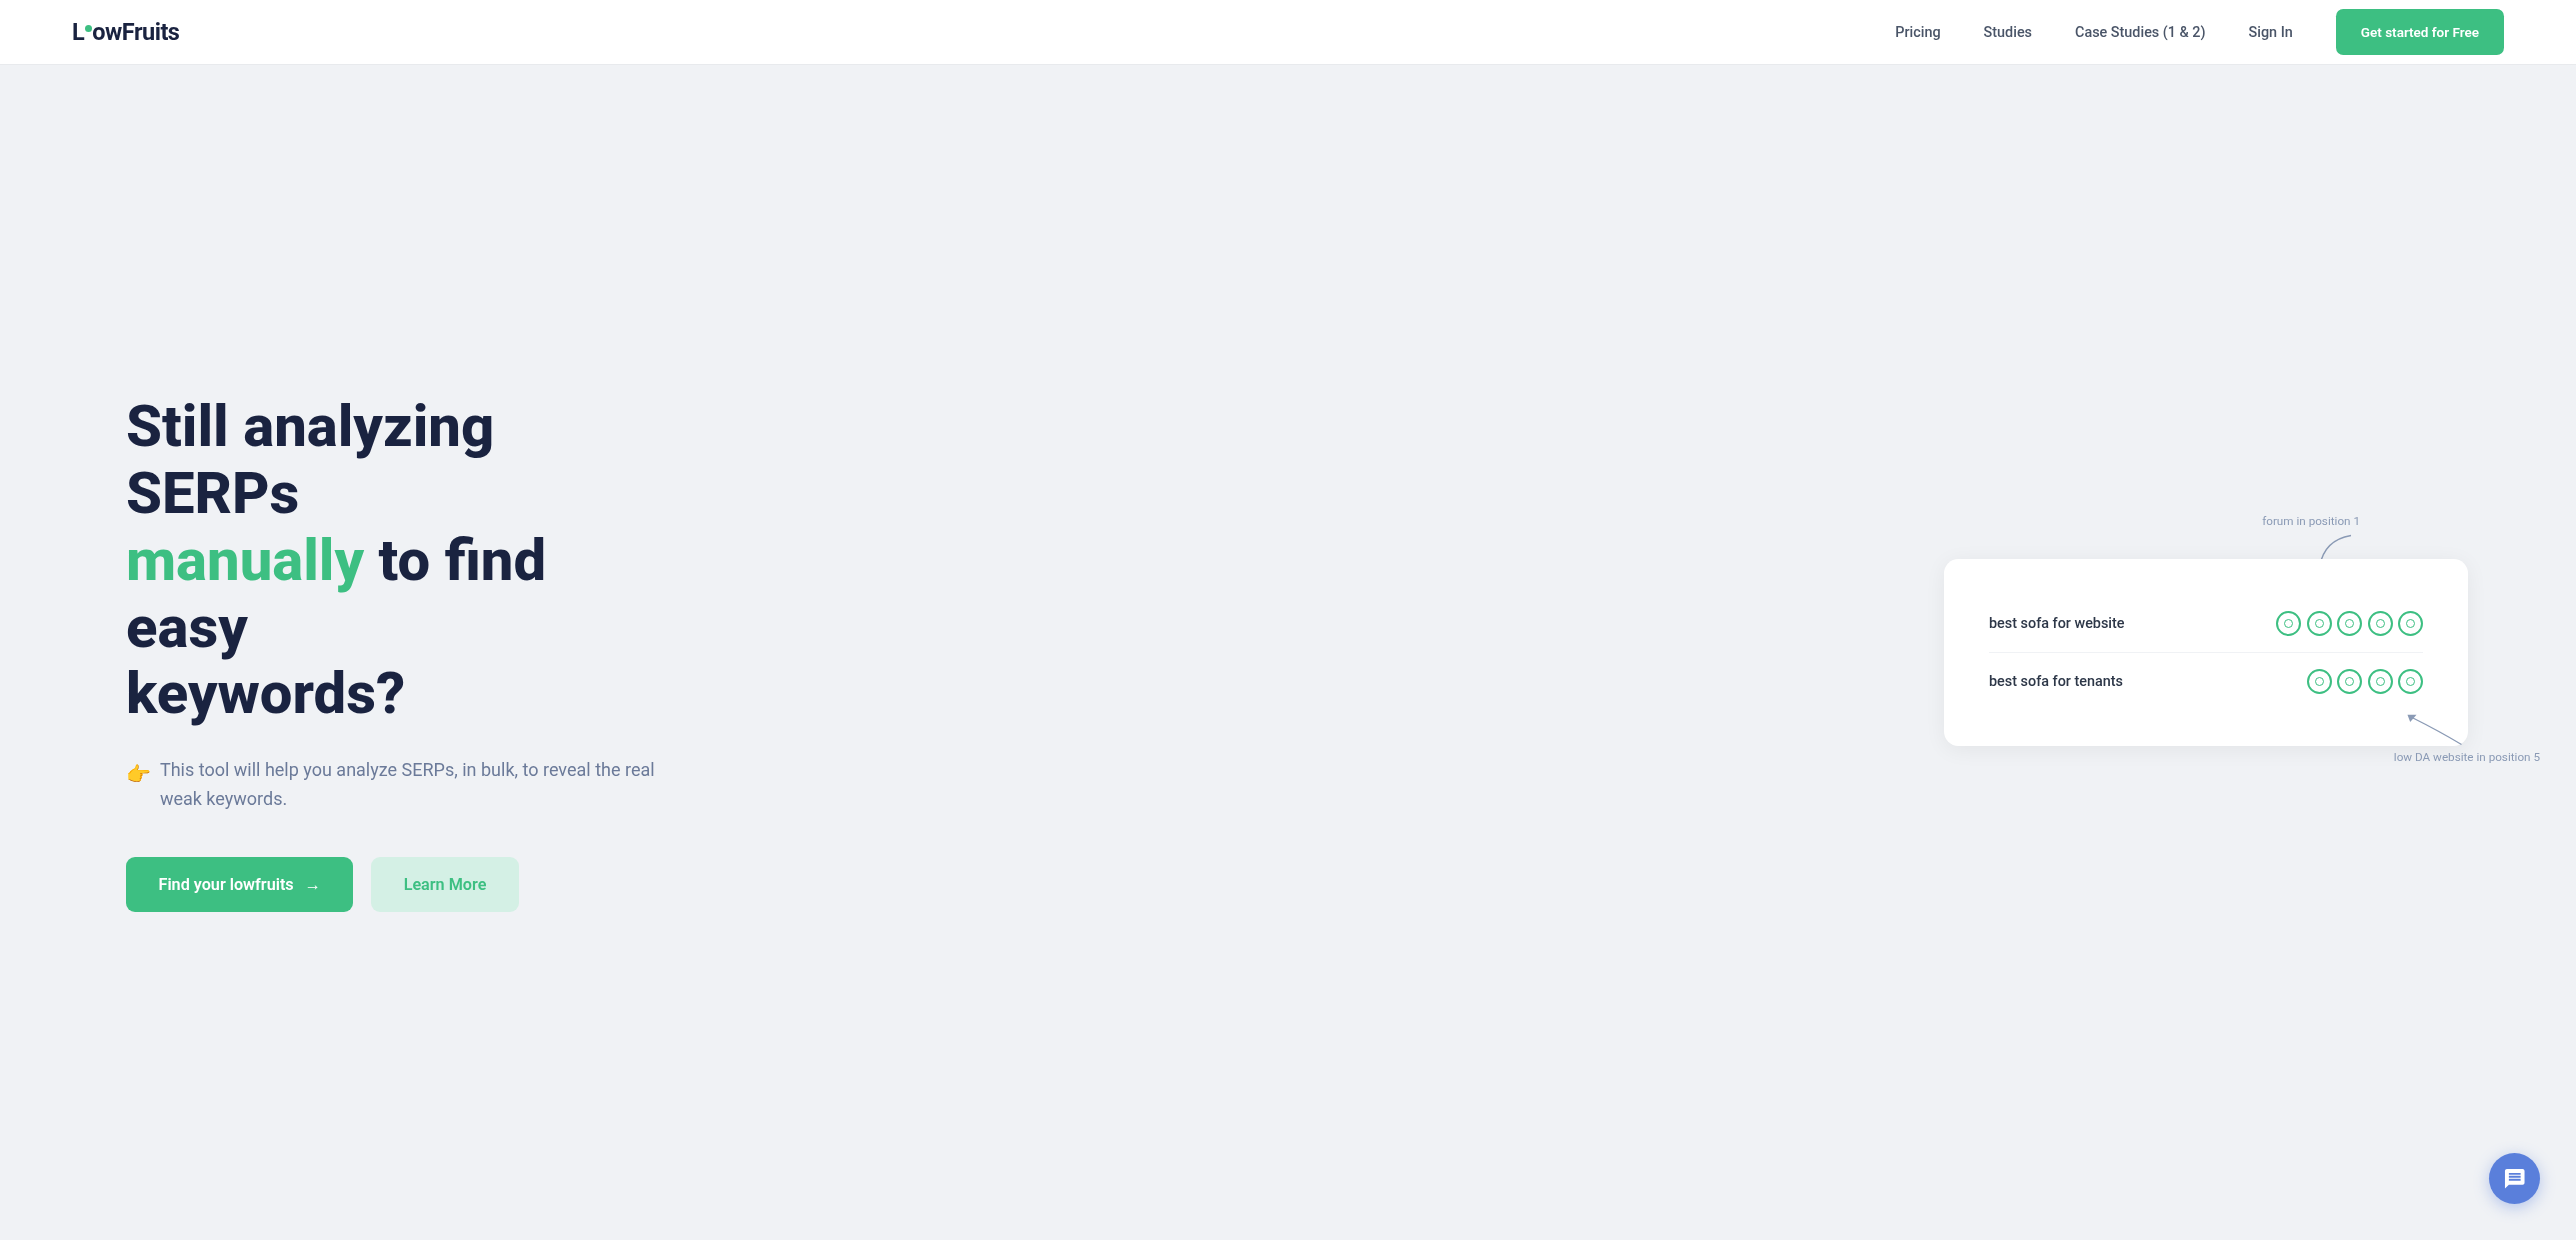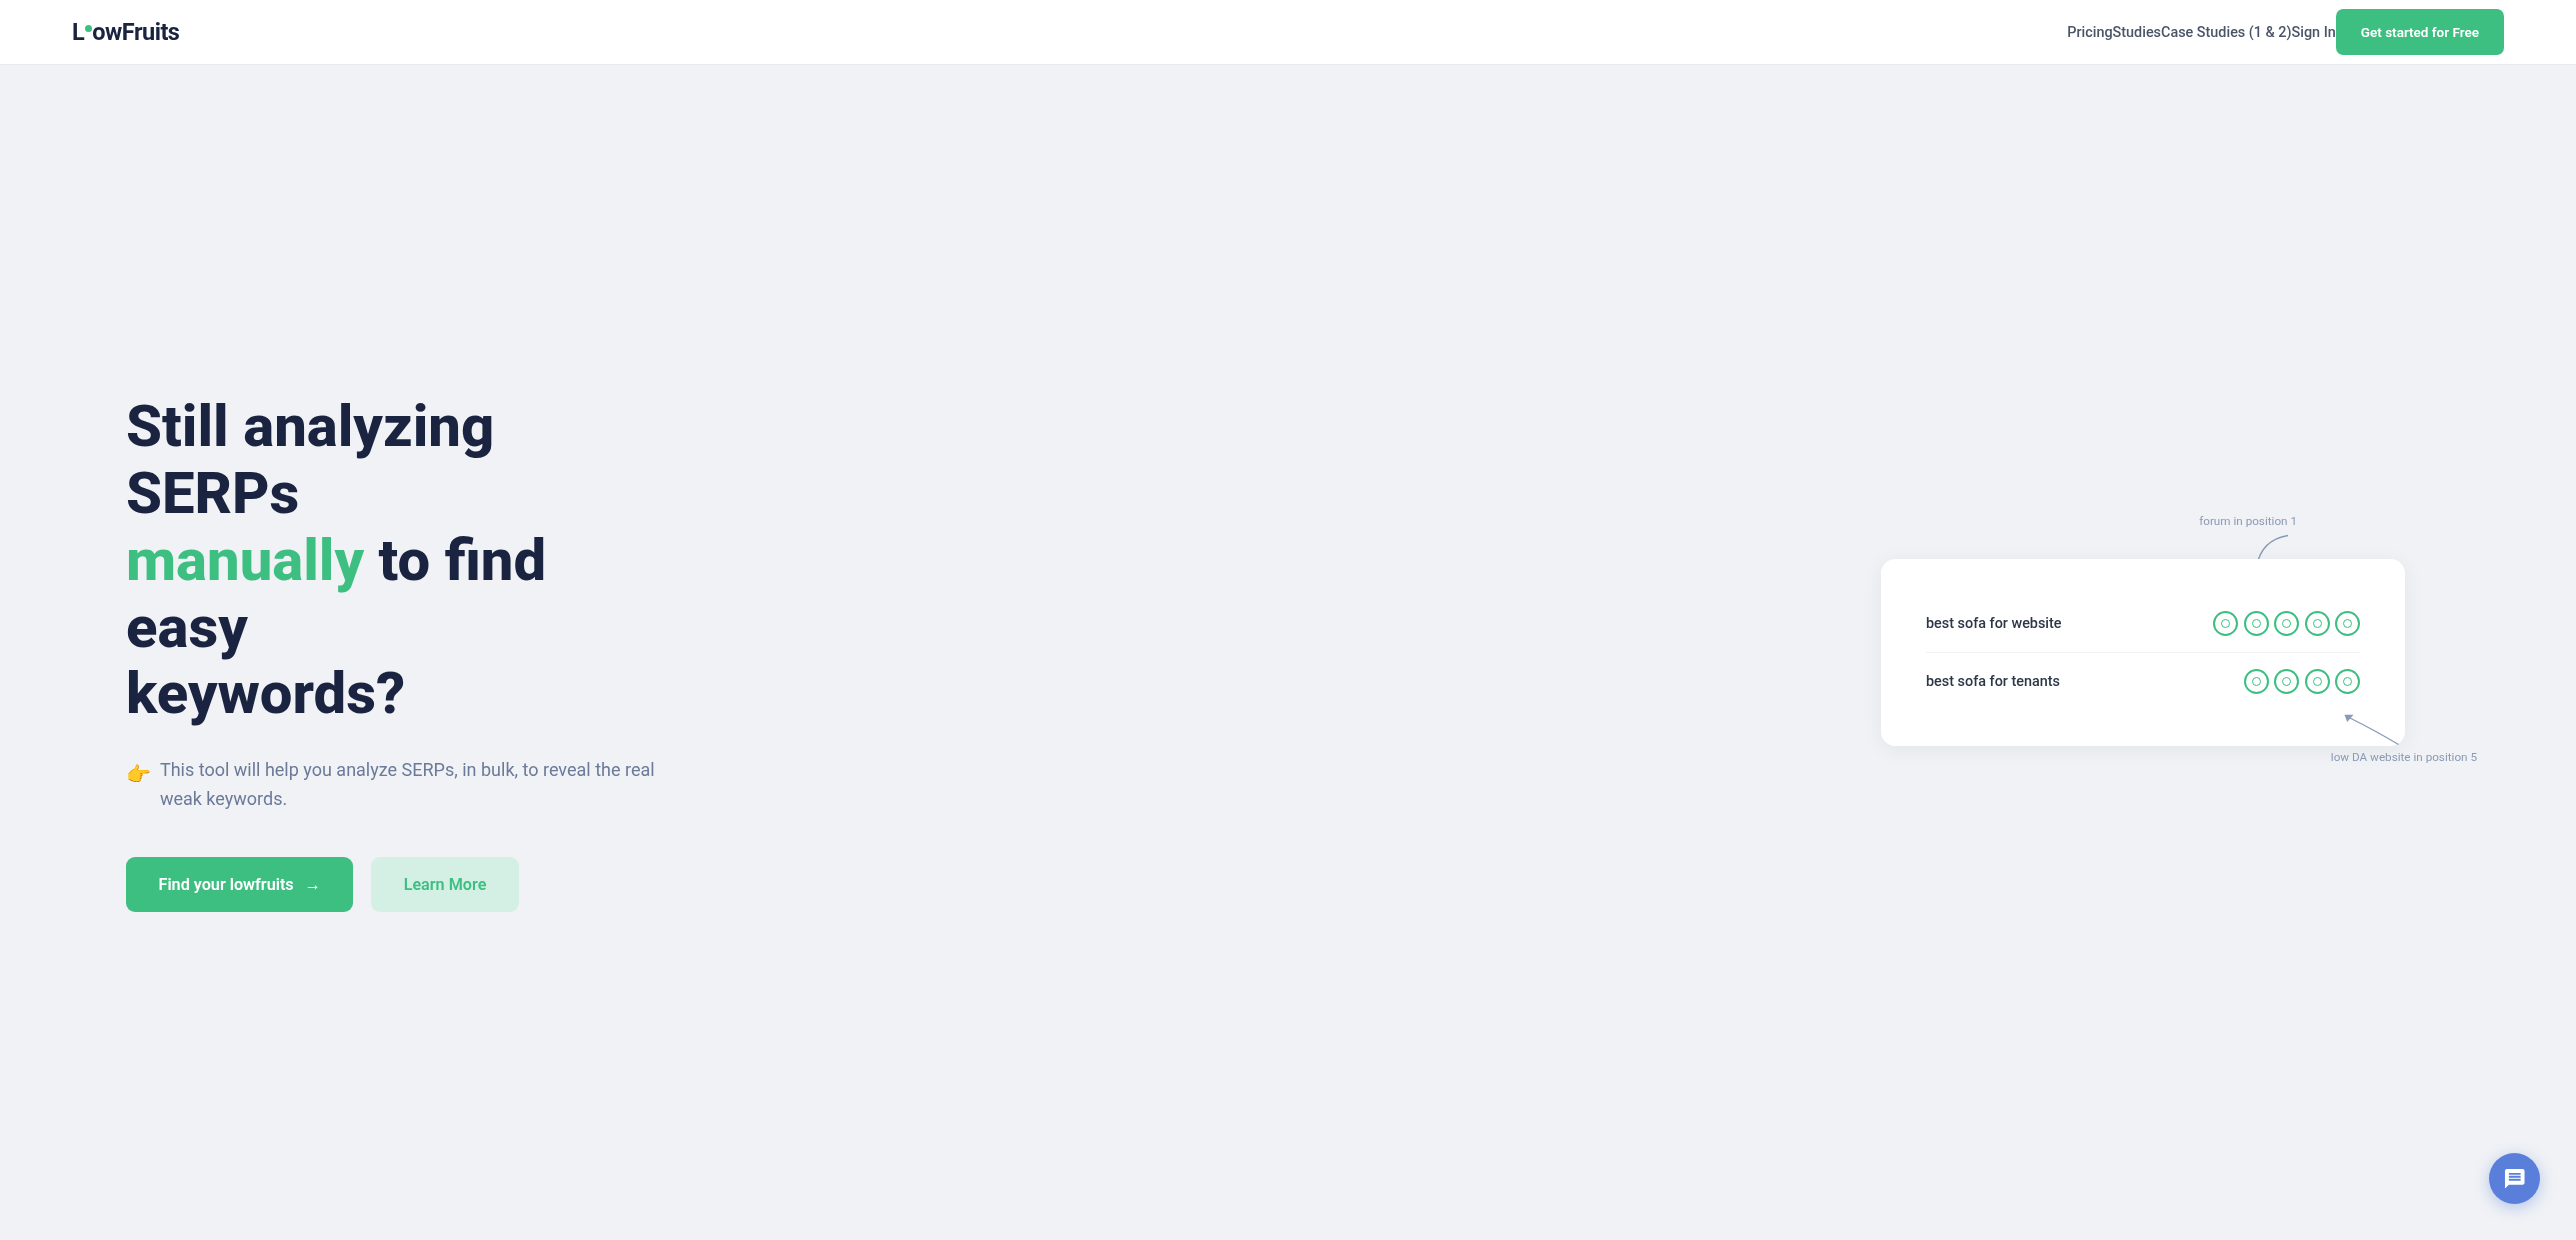--- a/index.html
+++ b/index.html
@@ -40,20 +40,21 @@
       background: #3dbf82;
       border-radius: 50%;
       margin-bottom: 7.2px;
       margin-left: 0.9px;
     }
     .logo-fruits { color: #1a2340; }
 
     .nav-links {
       display: flex;
       align-items: center;
+      gap: 43px;
       list-style: none;
     }
     .nav-links a {
       color: #4a5568;
       text-decoration: none;
       font-size: 14.4px;
       font-weight: 500;
       transition: color 0.2s;
     }
 
@@ -140,21 +141,21 @@
       font-weight: 600;
       cursor: pointer;
       text-decoration: none;
       transition: background 0.2s;
     }
 
     
     .hero-right {
       flex: 1;
       display: flex;
-      justify-content: flex-start;
+      justify-content: flex-end;
       align-items: center;
       position: relative;
       max-width: 587px;
     }
 
     .serp-card {
       background: #fff;
       border-radius: 14.4px;
       padding: 36px 45px;
       box-shadow: 0 3.6px 21.7px rgba(0,0,0,0.06);

